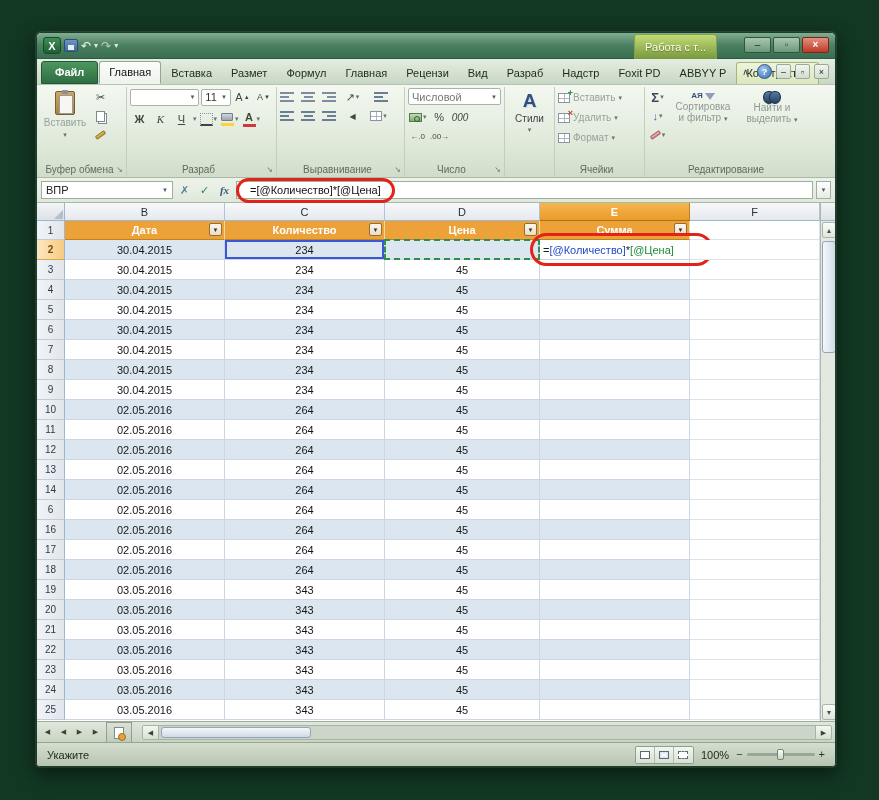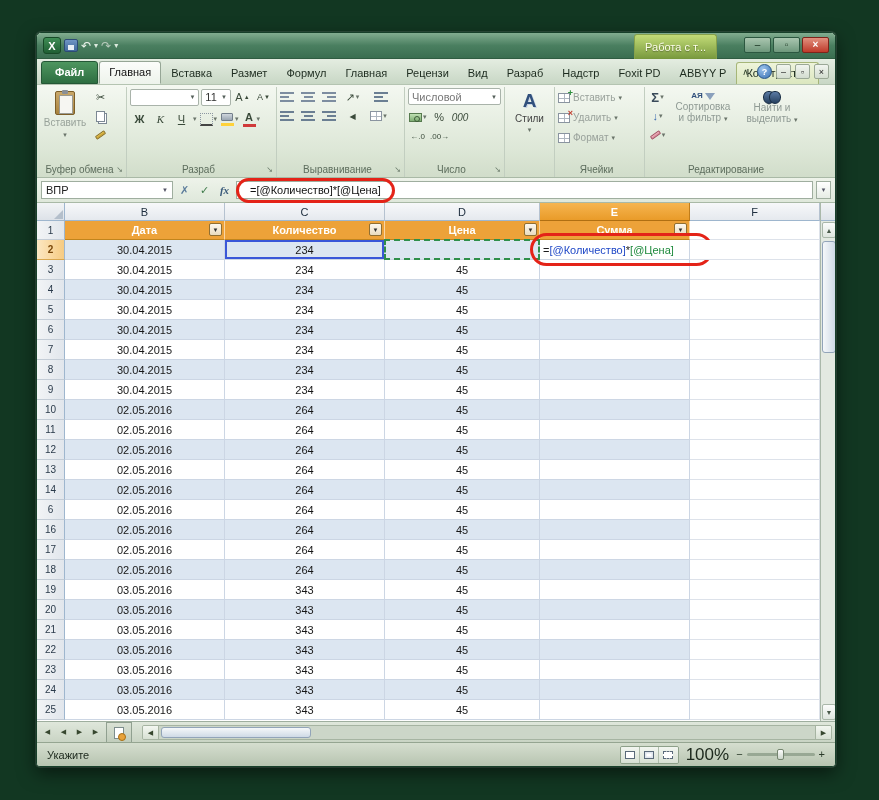--- a/index.html
+++ b/index.html
@@ -190,21 +190,21 @@
   .statusbar { height:24px; flex:0 0 24px; background:linear-gradient(#d5decf,#b7c4b0); display:flex;
     align-items:center; padding:0 10px; border-top:1px solid #95a591; }
   .mode { font-size:11px; color:#1c281c; }
   .sb-right { margin-left:auto; display:flex; align-items:center; gap:7px; }
   .views { display:flex; border:1px solid #8da089; border-radius:2px; overflow:hidden; }
   .vbtn { width:19px; height:16px; background:linear-gradient(#f2f6f0,#d7e0d3); display:grid; place-items:center; border-right:1px solid #aebcab; }
   .vbtn:last-child { border-right:none; }
   .view-ico { width:10px; height:8px; background:#fff; border:1px solid #5a6a7a; }
   .view-ico.layout { box-shadow:inset 0 0 0 1.5px #dfe6ee; }
   .view-ico.pbreak { border-style:dashed; }
-  .zoom { font-size:17px; color:#1c281c; }
+  .zoom { font-size:11px; color:#1c281c; }
   .slider { display:flex; align-items:center; gap:4px; }
   .sl-sign { font-size:11px; color:#2a3a2a; line-height:1; }
   .sl-track { width:68px; height:3px; background:#98a894; border-radius:2px; position:relative; }
   .sl-notch { position:absolute; left:50%; top:-3px; width:1px; height:9px; background:#7a8a76; }
   .sl-thumb { position:absolute; left:30px; top:-4px; width:7px; height:11px;
     background:linear-gradient(#fdfdfd,#ccd6ca); border:1px solid #75856f; border-radius:2px; }
 </style>
 </head>
 <body>
 

